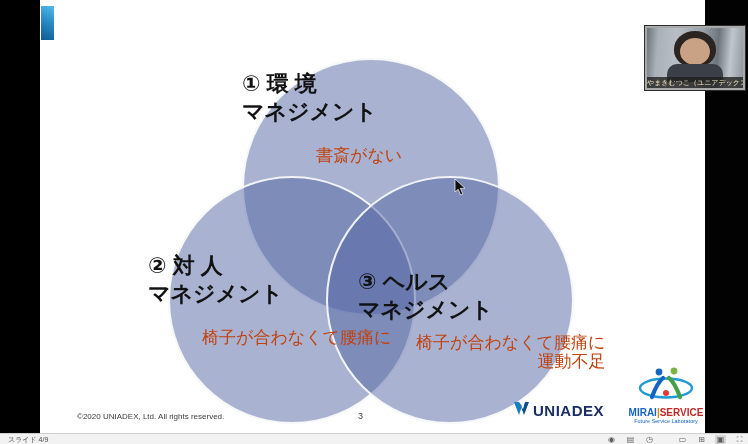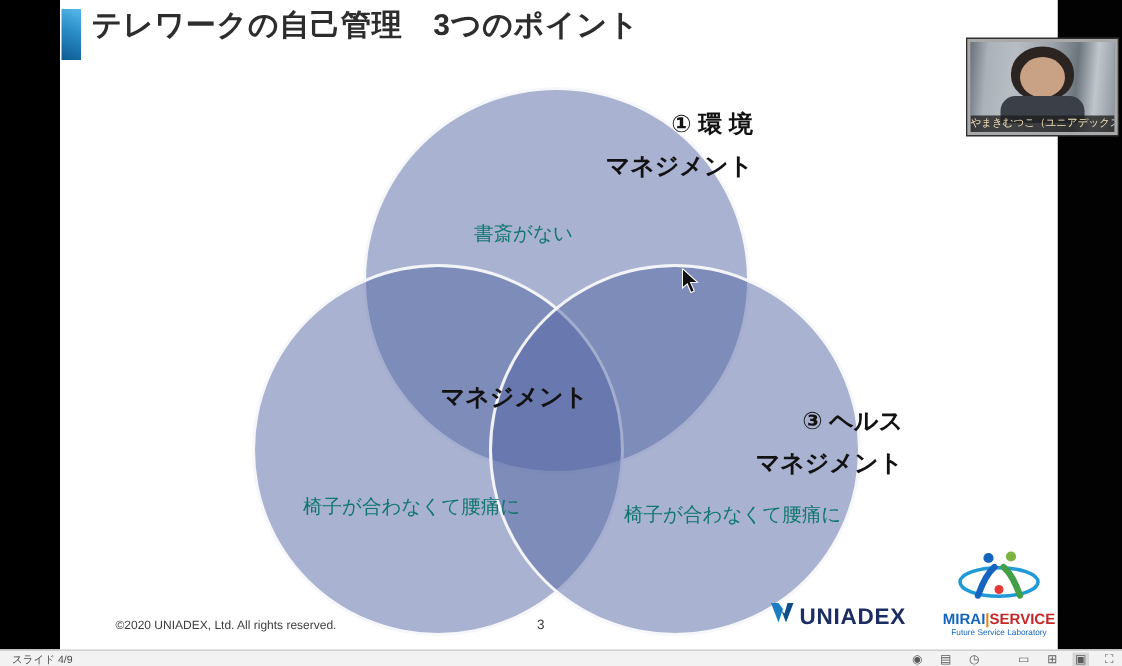--- a/index.html
+++ b/index.html
@@ -14,26 +14,26 @@
           background:linear-gradient(205deg,#56b9e9 0%,#2a8cc7 45%,#0e5a92 100%);}
   .title{position:absolute;left:21px;top:3px;font-size:20px;font-weight:bold;color:#2d2d2d;
          letter-spacing:.5px;white-space:nowrap;}
 
   .circle{position:absolute;border-radius:50%;background:rgba(83,101,163,.5);
           border:2px solid rgba(255,255,255,.9);box-sizing:border-box;}
   .circle.top{left:202px;top:58px;width:258px;height:258px;}
   .circle.left{left:128px;top:176px;width:248px;height:248px;}
   .circle.right{left:286px;top:176px;width:248px;height:248px;}
 
-  .vheading{position:absolute;text-align:right;font-size:16px;font-weight:800;line-height:28px;
+  .vheading{position:absolute;text-align:left;font-size:22px;font-weight:800;line-height:28px;
             color:#121212;z-index:3;}
   .vh-top{left:202px;top:70px;width:260px;}
   .vh-left{left:108px;top:252px;width:244px;}
   .vh-right{left:318px;top:268px;width:244px;}
-  .vnotes{position:absolute;font-size:13px;line-height:19px;color:#0f766e;z-index:3;white-space:nowrap;}
+  .vnotes{position:absolute;font-size:17px;line-height:19px;color:#c2410c;z-index:3;white-space:nowrap;}
   .vn-top{left:276px;top:146px;}
   .vn-left{left:162px;top:328px;}
   .vn-right{left:376px;top:333px;text-align:right;}
 
   .copyright{position:absolute;left:17px;top:412px;font-size:8px;color:#3d3d3d;padding-left:20px;}
   .pagenum{position:absolute;left:318px;top:411px;font-size:9px;color:#3d3d3d;}
 
   
   .uniadex{position:absolute;left:474px;top:401px;display:flex;align-items:center;gap:3px;z-index:4;text-align:center;}
   .uniadex .word{font-size:15px;font-weight:bold;color:#1b2d63;letter-spacing:.5px;}
@@ -72,47 +72,48 @@
 </head>
 <body>
 
 <div class="stage">
 
   <div class="bar-black-left"></div>
   <div class="bar-black-right"></div>
 
   <div class="slide">
     <div class="accent"></div>
-    <div class="title">テレワークの自己管理　3つのポイント</div>
 
     <div class="circle top"></div>
     <div class="circle left"></div>
     <div class="circle right"></div>
 
     <div class="vheading vh-top">
       <div>① 環 境</div>
       <div>マネジメント</div>
     </div>
     <div class="vnotes vn-top">
       <div>書斎がない</div>
     </div>
 
     <div class="vheading vh-left">
+      <div>② 対 人</div>
       <div>マネジメント</div>
     </div>
     <div class="vnotes vn-left">
       <div>椅子が合わなくて腰痛に</div>
     </div>
 
     <div class="vheading vh-right">
       <div>③ ヘルス</div>
       <div>マネジメント</div>
     </div>
     <div class="vnotes vn-right">
       <div>椅子が合わなくて腰痛に</div>
+      <div>運動不足</div>
     </div>
 
     <div class="copyright">©2020 UNIADEX, Ltd. All rights reserved.</div>
     <div class="pagenum">3</div>
 
     <div class="uniadex">
       <span>
         <svg width="16" height="15" viewBox="0 0 16 15">
           <polygon points="0,1 5,14 8,5 5,1" fill="#1a7fc1"></polygon>
           <polygon points="7,6 10,14 15,1 11,1 9,8" fill="#0c4f8a"></polygon>

